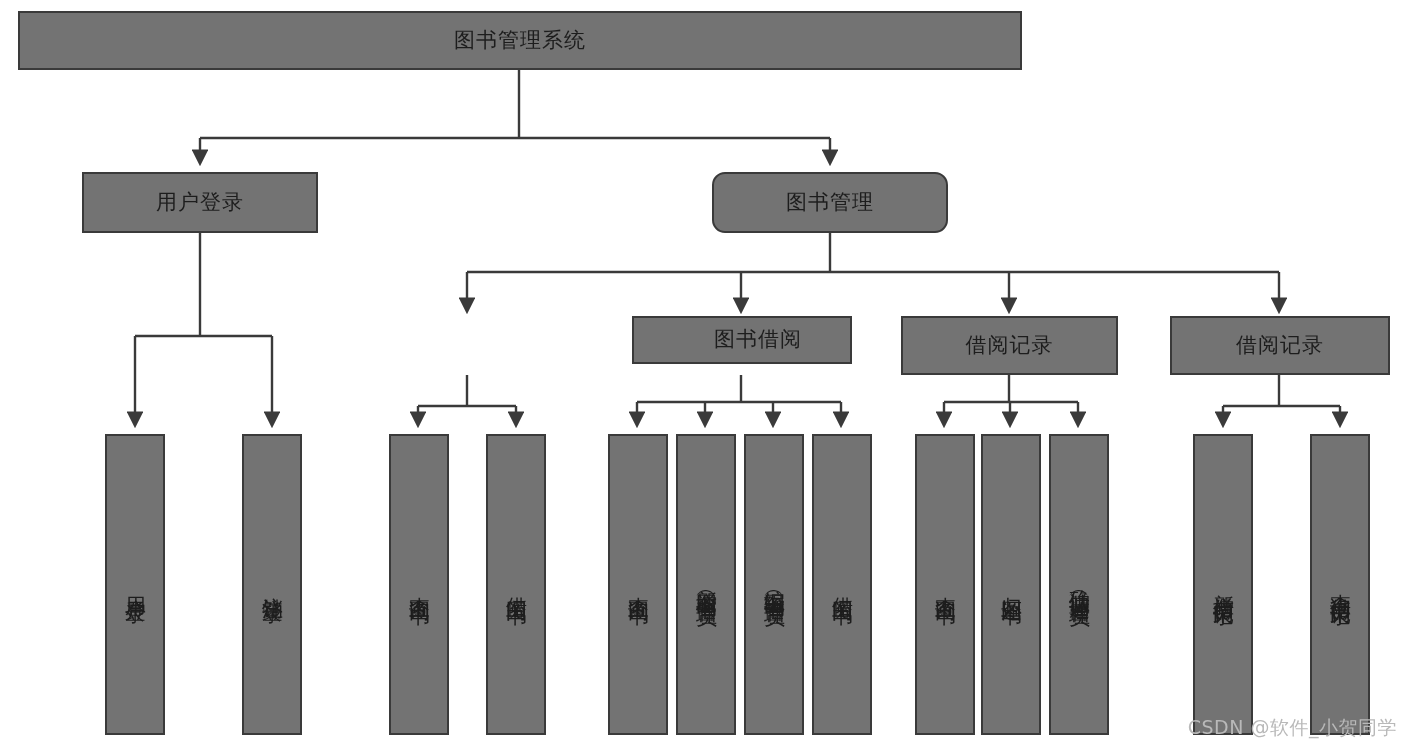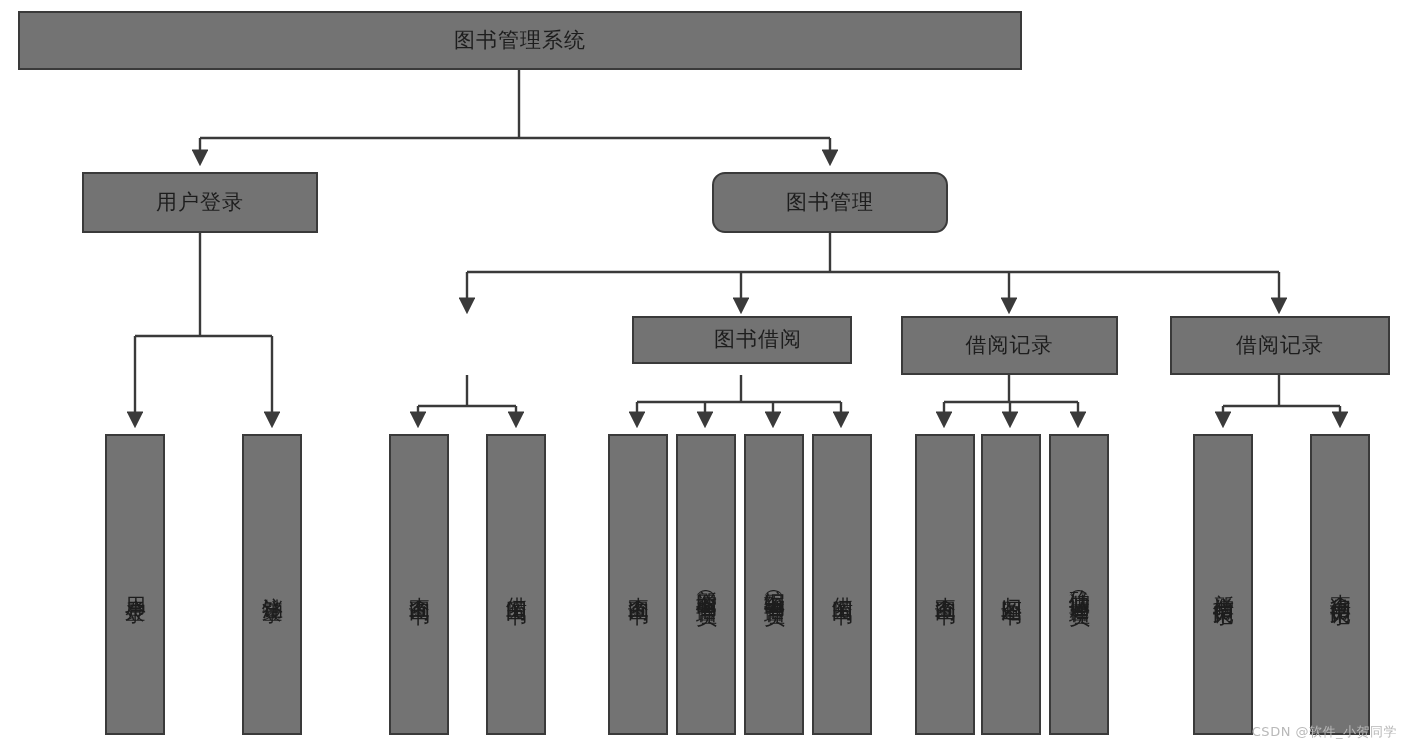--- a/index.html
+++ b/index.html
@@ -52,21 +52,21 @@
   .svg-layer{
     position:absolute;
     left:0;top:0;
     width:1405px;height:747px;
     pointer-events:none;
   }
   .wm{
     position:absolute;
     right:8px;
     bottom:6px;
-    font-size:13px;
+    font-size:19px;
     color:#b9b9b9;
     letter-spacing:0.5px;
     white-space:nowrap;
   }
 </style>
 </head>
 <body>
 
 <div id="canvas">
 

